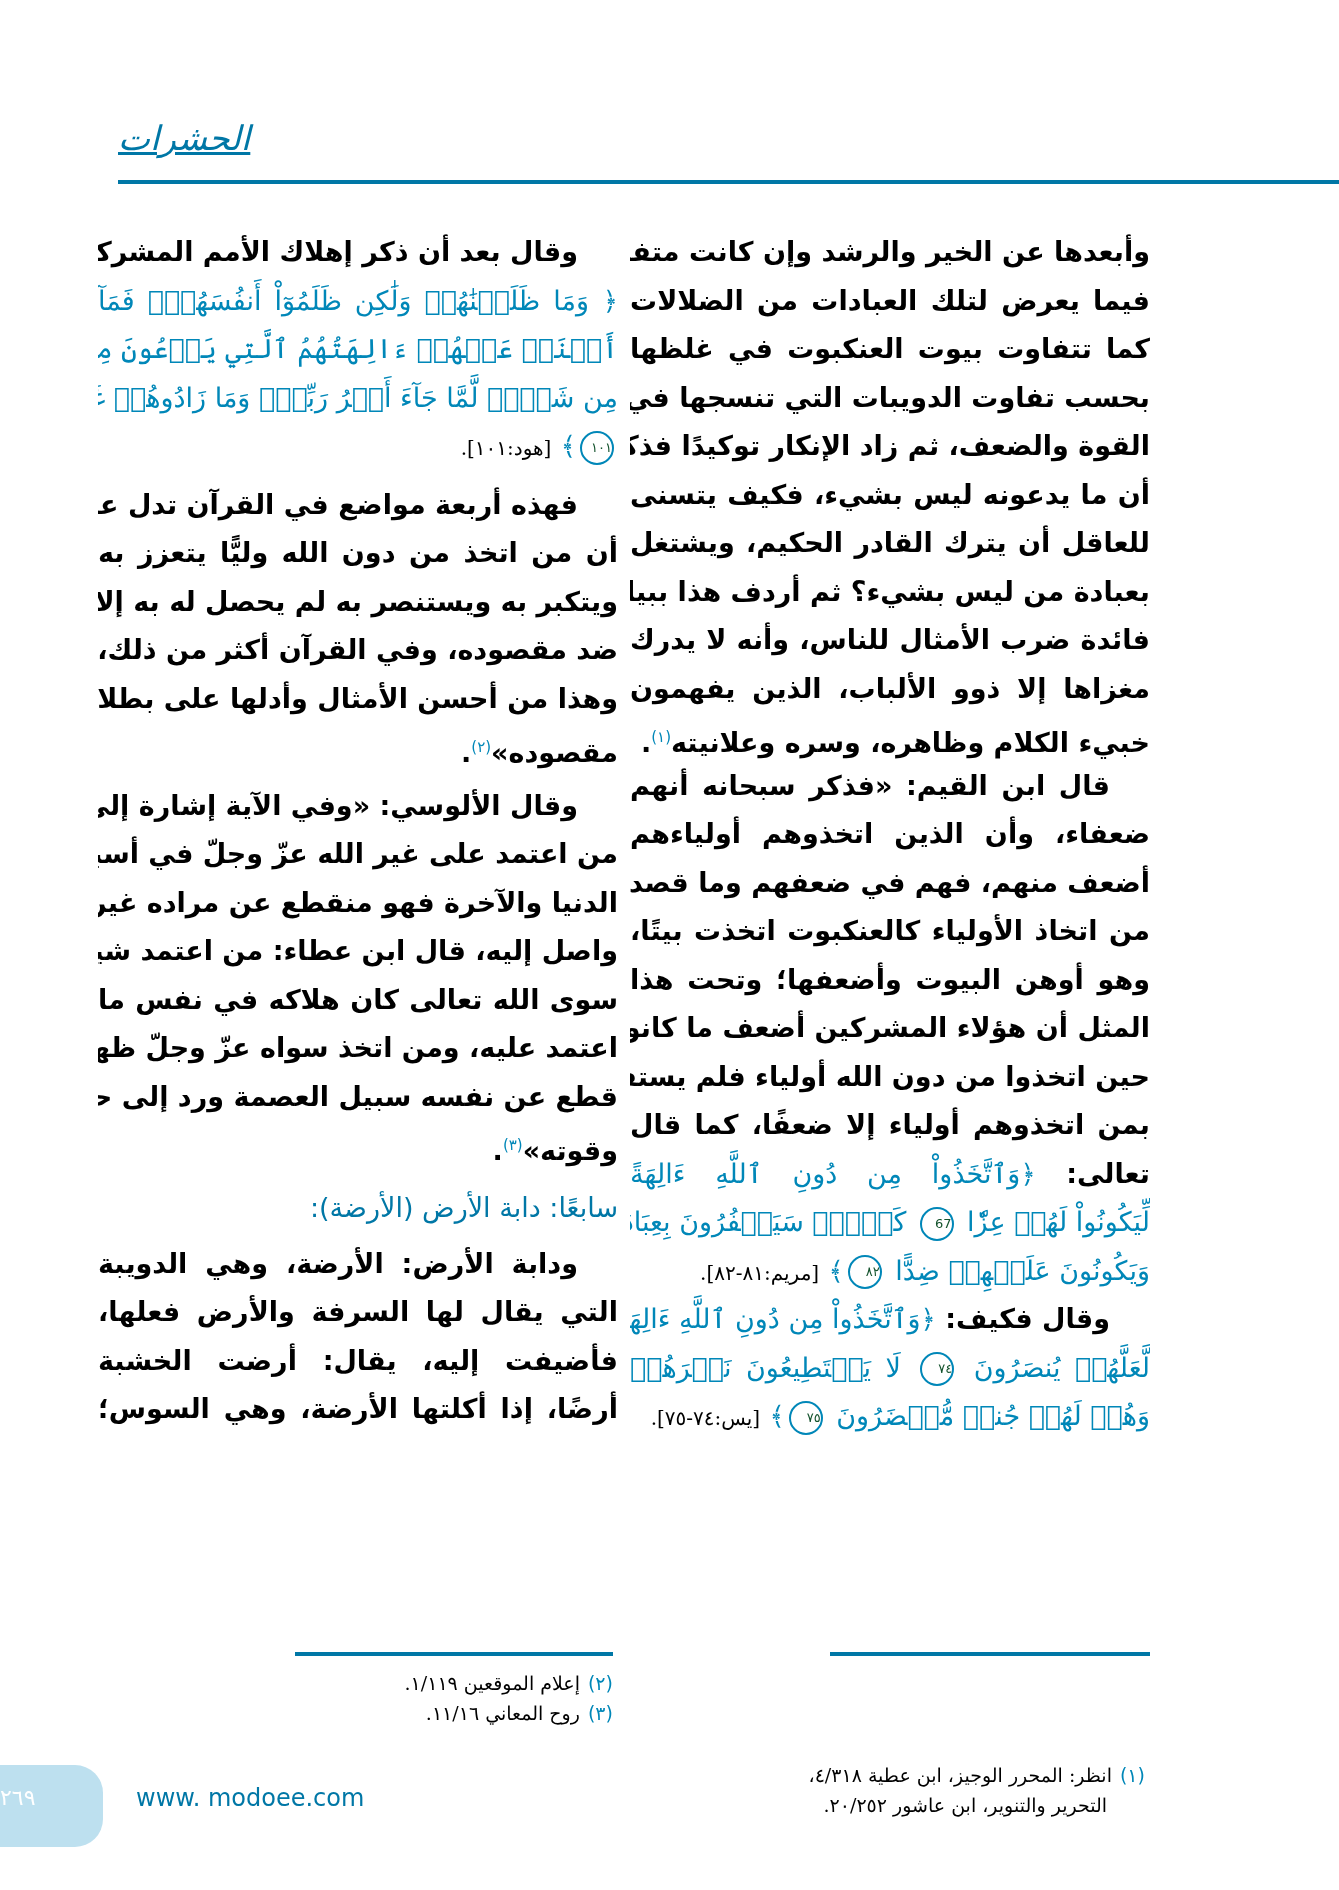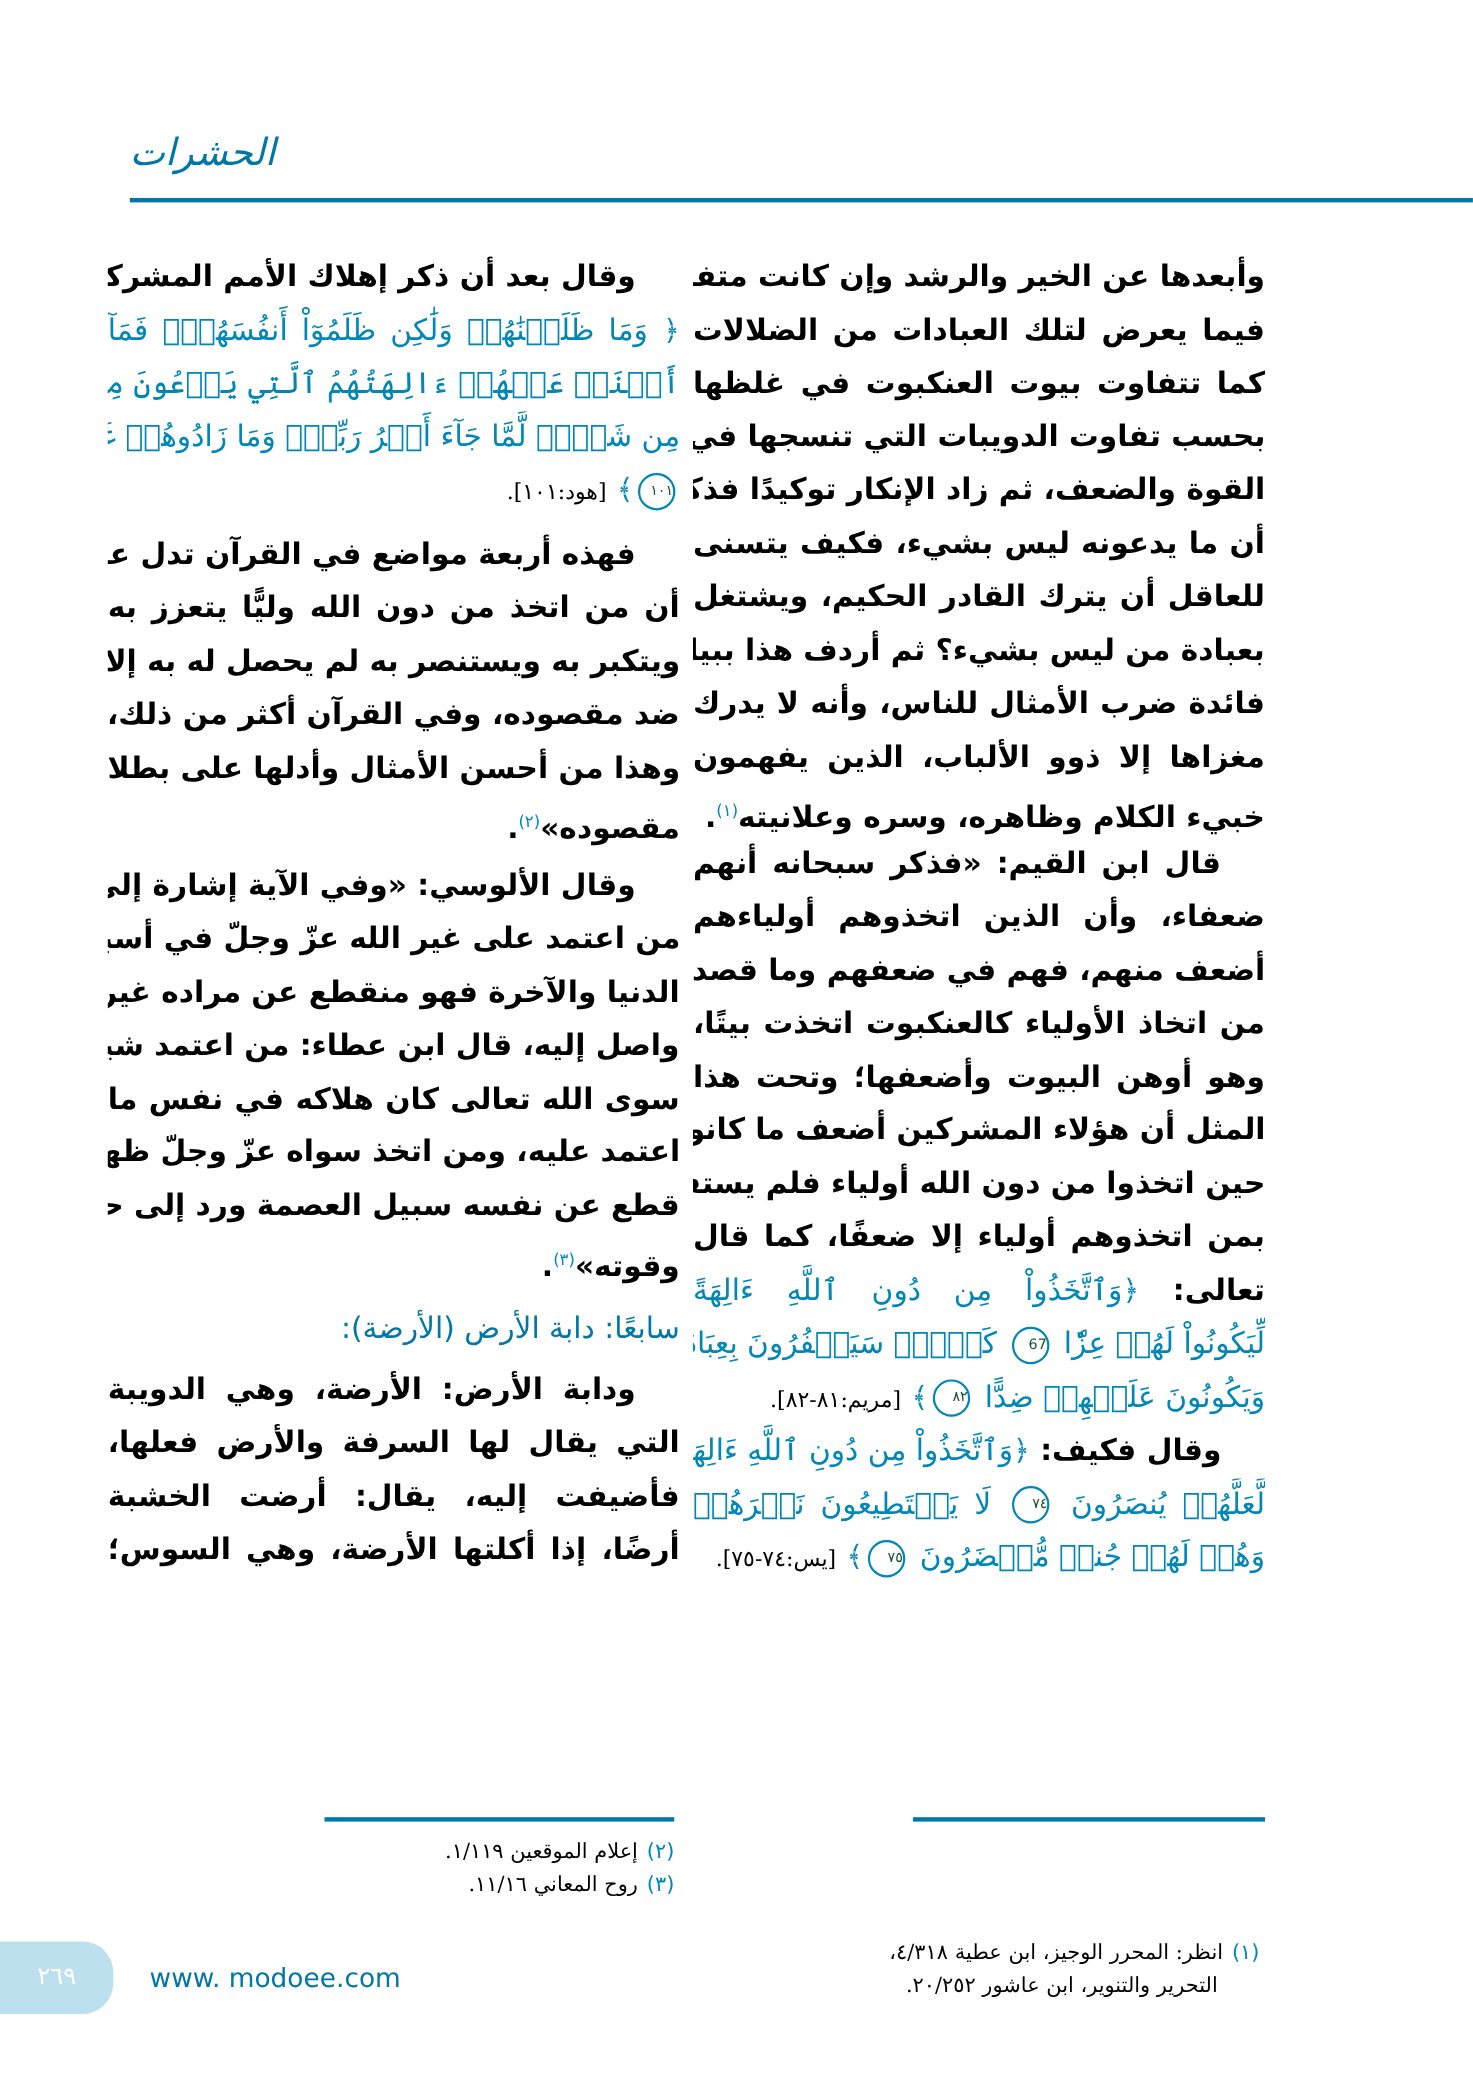--- a/index.html
+++ b/index.html
@@ -1,19 +1,19 @@
 <!DOCTYPE html>
 <html><head>
 <meta charset="utf-8">
 <style>
   html, body { margin: 0; padding: 0; background: #ffffff; }
   body { width: 1339px; height: 1890px; position: relative; overflow: hidden;
          font-family: "DejaVu Sans", sans-serif; color: #000; }
   .header-title { position: absolute; left: 118px; top: 118px; font-family: "DejaVu Serif", serif;
-         font-size: 34px; color: #0077a6; font-style: italic; direction: rtl; }
+         font-size: 34px; color: #0077a6; font-style: italic; direction: rtl; text-decoration: underline; }
   .header-rule { position: absolute; left: 118px; top: 180px; width: 1221px; height: 4px; background: #0077a6; }
   .col { position: absolute; top: 228px; width: 520px; direction: rtl; text-align: justify;
          text-align-last: right; }
   .col-right { left: 630px; }
   .col-left { left: 98px; }
   .line { font-family: "DejaVu Sans", sans-serif; font-weight: bold; font-size: 27px;
           height: 48.5px; line-height: 48.5px; white-space: nowrap; text-align-last: justify;
           text-align: justify; overflow: hidden; }
   .line.last { text-align-last: right; }
   .line.indent { padding-right: 40px; }
@@ -24,23 +24,23 @@
                font-size: 13px; line-height: 30px; text-align: center; color: #14532d; font-weight: normal;
                vertical-align: middle; margin: 0 4px; font-family: "DejaVu Sans", sans-serif; }
   .bracket { color: #0087b8; font-family: "DejaVu Serif", serif; font-weight: normal; font-size: 26px; }
   .section-heading { color: #0077a6; font-weight: normal; font-family: "DejaVu Sans", sans-serif; font-size: 27px;
                      height: 64px; line-height: 64px; padding-top: 6px; }
   .gap { height: 10px; }
   .fn-rule { position: absolute; height: 4px; background: #0077a6; }
   .fn { position: absolute; direction: rtl; font-family: "DejaVu Serif", serif; font-size: 19px; line-height: 30px; }
   .fn .num { color: #0087b8; font-family: "DejaVu Sans", sans-serif; margin-left: 8px; }
   .fn .cont { padding-right: 38px; }
-  .page-badge { position: absolute; left: 0; top: 1765px; width: 103px; height: 66px;
+  .page-badge { position: absolute; left: 0; top: 1765px; width: 103px; height: 82px;
                 background: #bde0ef; border-radius: 0 28px 28px 0; color: #ffffff; font-size: 22px;
-                text-align: center; line-height: 66px; font-family: "DejaVu Sans", sans-serif; }
+                text-align: left; line-height: 66px; font-family: "DejaVu Sans", sans-serif; }
   .site { position: absolute; left: 136px; top: 1778px; color: #0077a6; font-size: 24px;
           font-family: "DejaVu Sans", sans-serif; line-height: 40px; }
 </style>
 </head>
 <body>
 
 <div class="header-title">الحشرات</div>
 <div class="header-rule"></div>
 
 <div class="col col-right">

